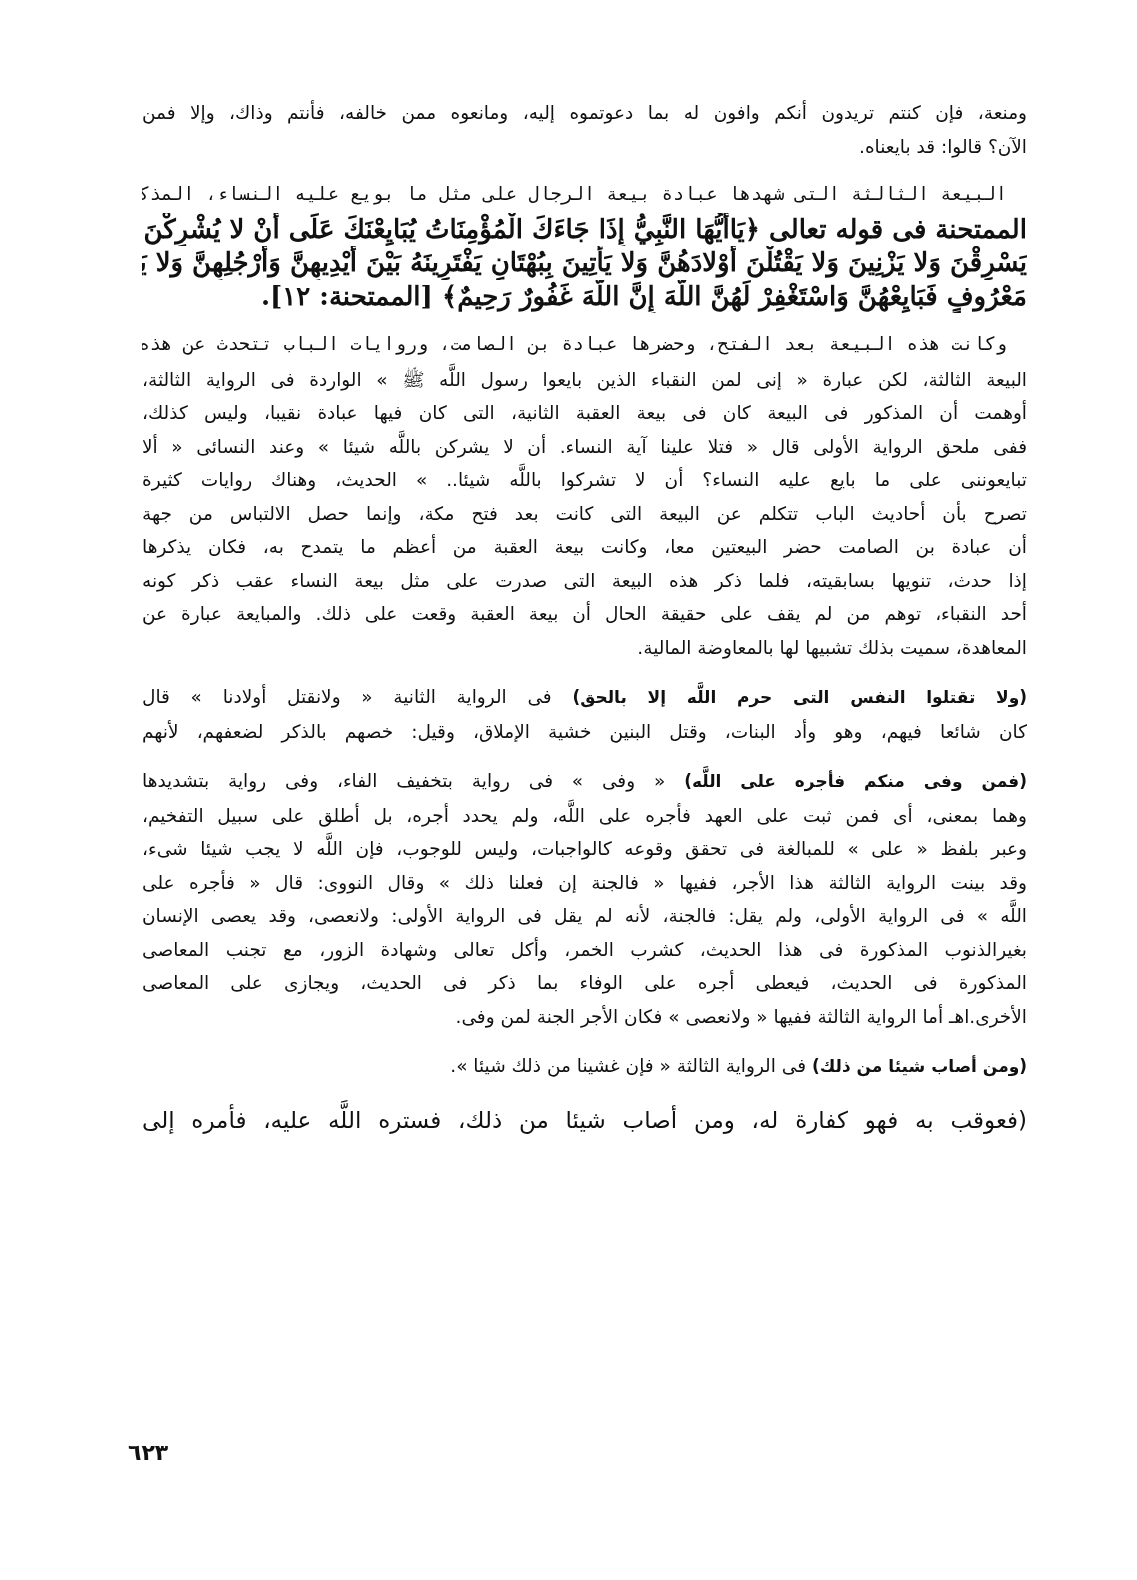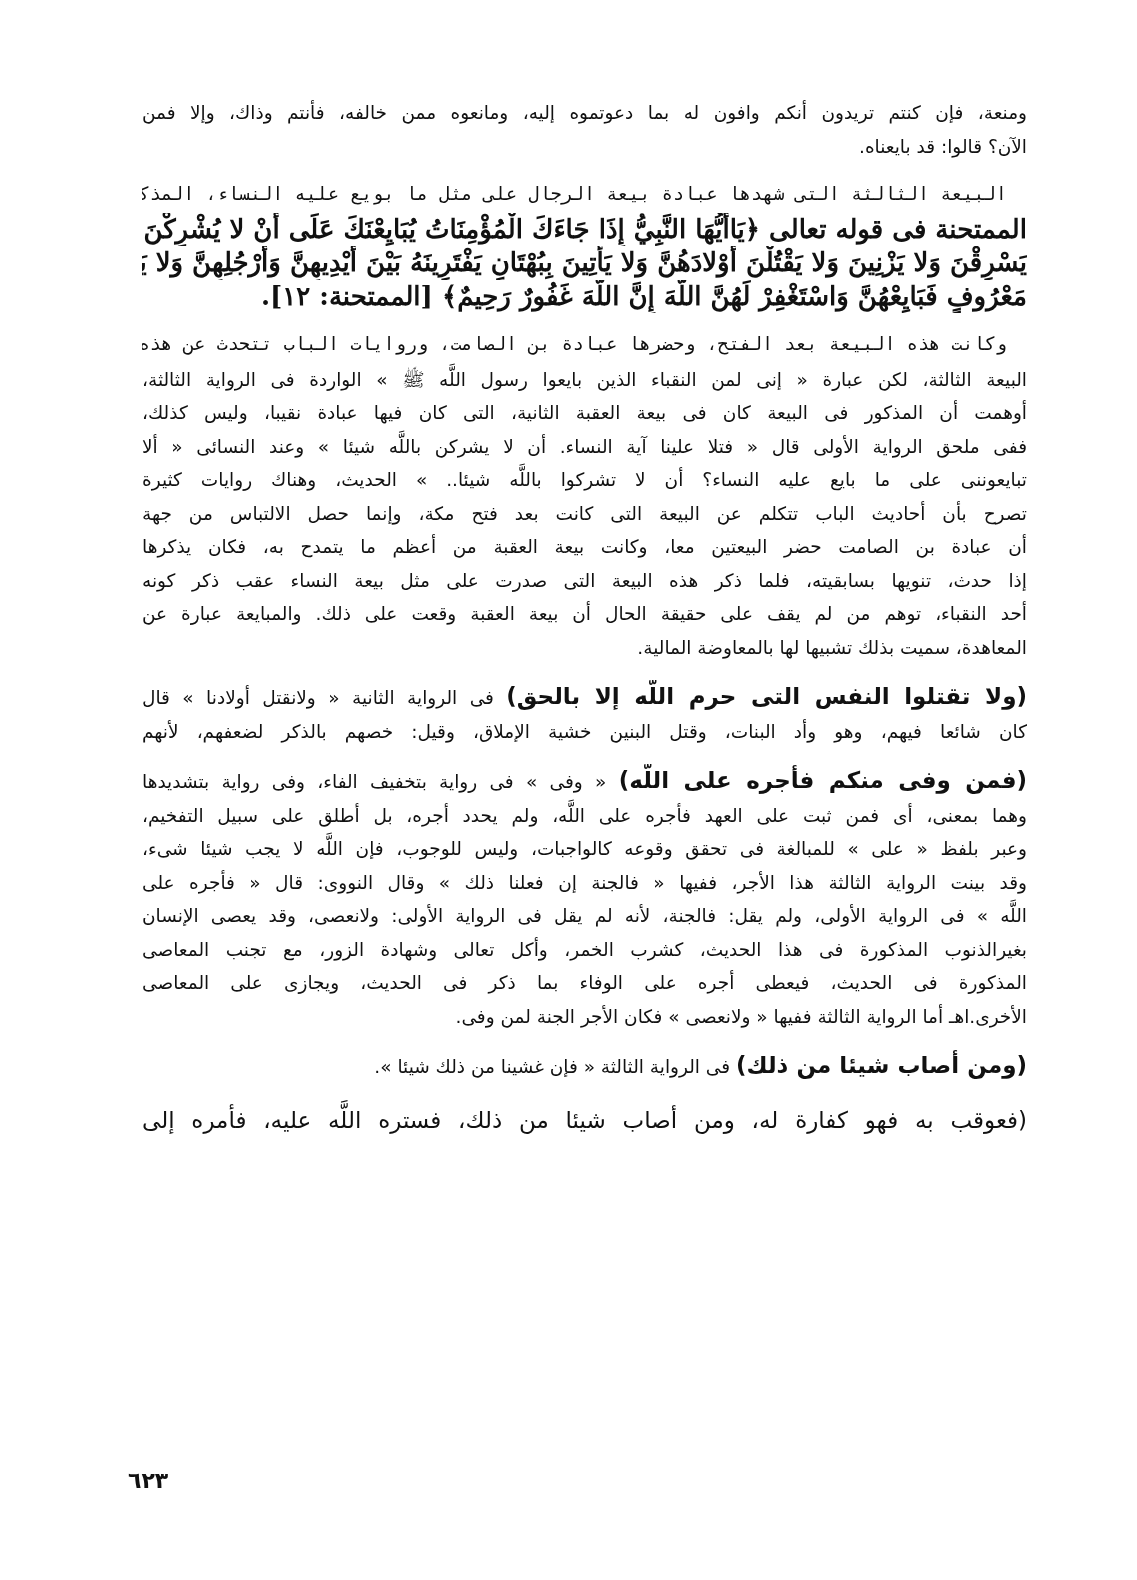--- a/index.html
+++ b/index.html
@@ -13,26 +13,25 @@
     direction: rtl; text-align: justify;
   }
   .para {
     font-size: 18.5px; line-height: 33.5px; margin: 0 0 16px 0;
     text-align-last: right;
   }
   .para .line { display: block; text-align: justify; text-align-last: justify; white-space: nowrap; overflow: hidden; }
   .para .line.last { text-align-last: right; }
   .indent { padding-right: 20px; font-family: Liberation Mono, monospace; }
   .quran { font-weight: bold; font-family: "DejaVu Serif", serif; font-size: 26px; }
-  .heading-bold { font-weight: bold; font-size: 23px; }
+  .heading-bold { font-weight: bold; font-size: 17px; }
   .big-heading { font-weight: normal; font-size: 23px; line-height: 40px; }
   .page-number {
     position: absolute; left: 128px; top: 1440px; font-size: 22px; font-weight: bold;
     direction: rtl;
-    margin-top: 28px;
   }
 </style>
 </head>
 <body>
 
 <div class="page">
 
   <div class="para">
     <span class="line">ومنعة، فإن كنتم تريدون أنكم وافون له بما دعوتموه إليه، ومانعوه ممن خالفه، فأنتم وذاك، وإلا فمن</span>
     <span class="line last">الآن؟ قالوا: قد بايعناه.</span>

